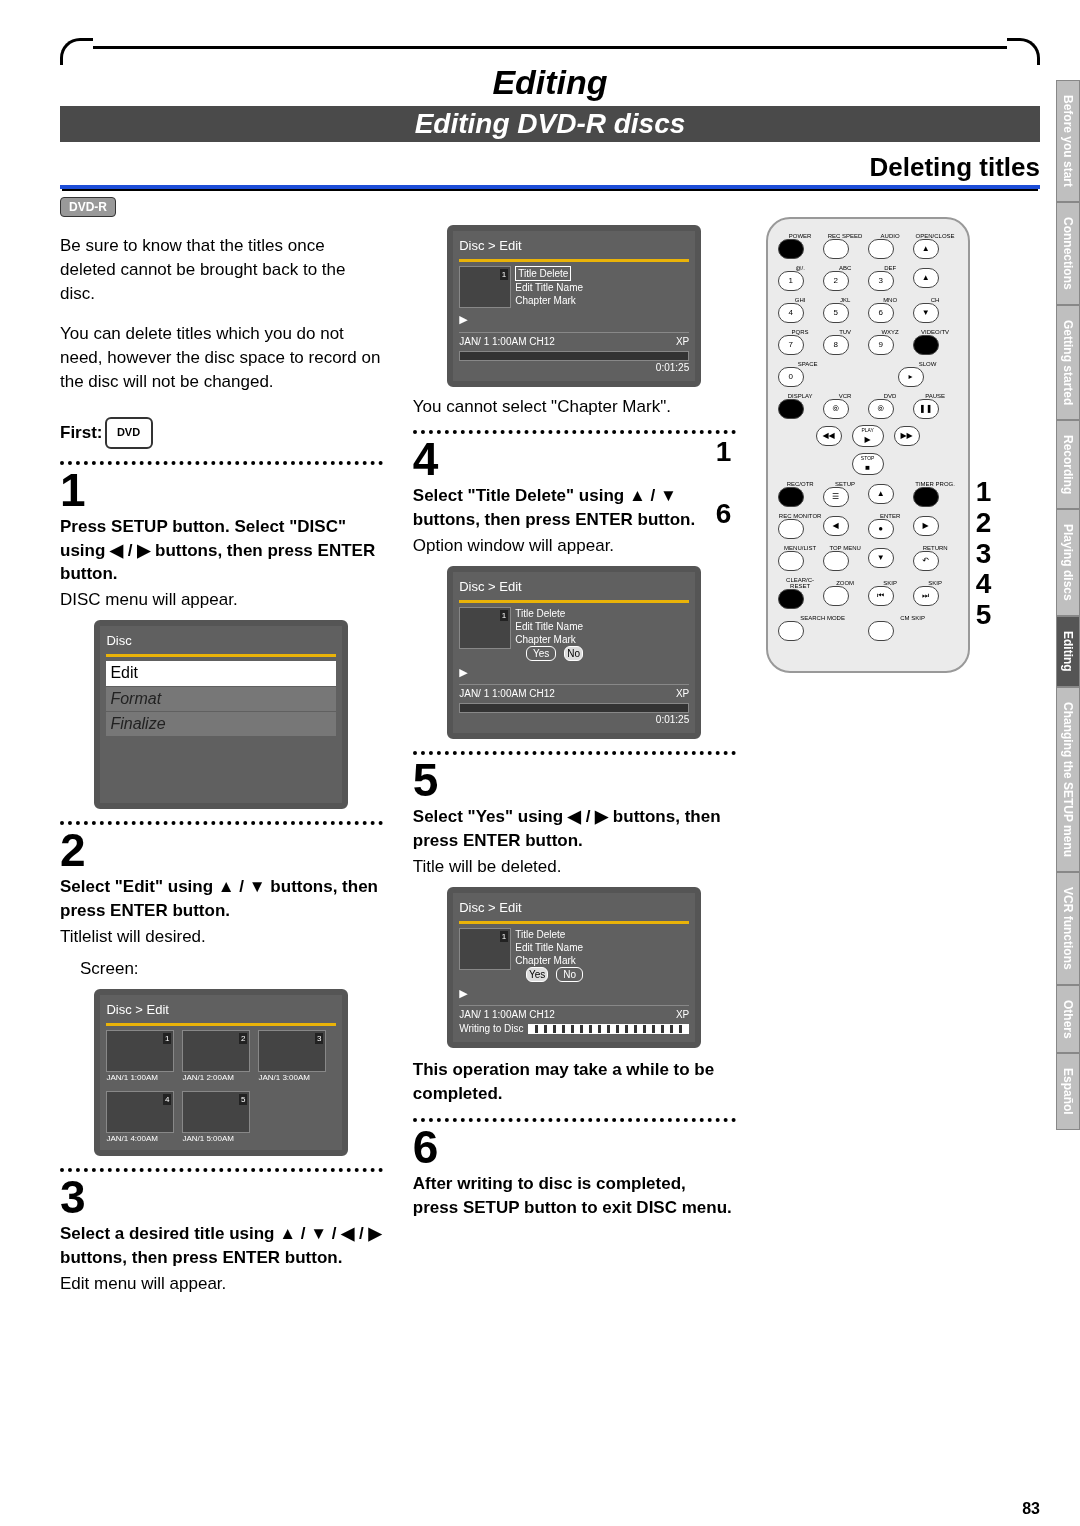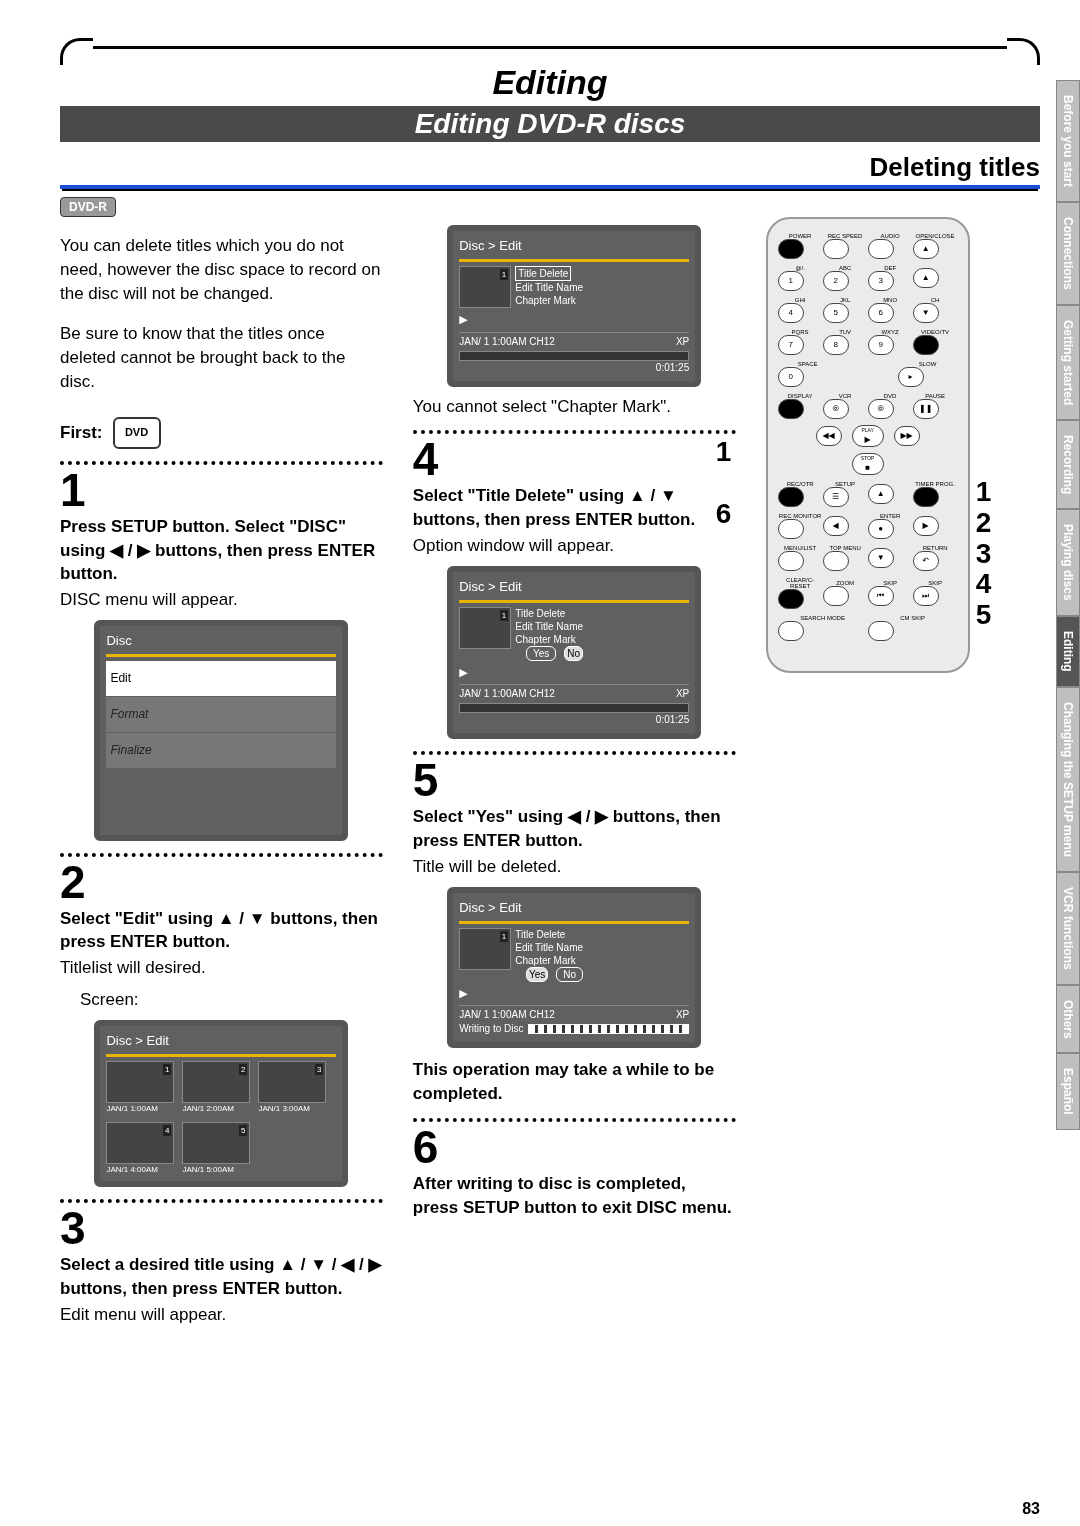--- a/index.html
+++ b/index.html
@@ -84,21 +84,21 @@
   .col {
     flex: 1;
     font-size: 17px;
     line-height: 1.4;
   }
   .col.narrow { flex: 0.85; }
   .first-label {
     font-weight: bold;
     display: inline-flex;
     align-items: center;
-    gap: 10px;
+    gap: 2px;
     margin-top: 6px;
   }
   .disc-icon {
     width: 44px;
     height: 28px;
     border: 2px solid #333;
     border-radius: 6px;
     display: inline-flex;
     align-items: center;
     justify-content: center;
@@ -135,23 +135,23 @@
   }
   .osd .header {
     font-size: 13px;
     padding-bottom: 4px;
     border-bottom: 3px solid #eab308;
     margin-bottom: 4px;
   }
   .osd .menu-row {
     background: #fff;
     color: #000;
-    padding: 9px 4px;
+    padding: 1px 4px;
     margin-bottom: 1px;
-    font-size: 12px;
+    font-size: 16px;
   }
   .osd .menu-row.inactive {
     background: #777;
     color: #222;
     font-style: italic;
   }
   .osd .preview {
     display: flex;
     gap: 4px;
     margin-bottom: 4px;
@@ -367,22 +367,22 @@
     <span class="bracket right"></span>
   </div>
   <div class="main-title">Editing</div>
   <div class="sub-title-bar">Editing DVD-R discs</div>
   <div class="section-title">Deleting titles</div>
   <span class="dvd-r-badge">DVD-R</span>
 
   <div class="columns">
 
     <div class="col">
+      <p>Be sure to know that the titles once deleted cannot be brought back to the disc.</p>
       <p>You can delete titles which you do not need, however the disc space to record on the disc will not be changed.</p>
-      <p>Be sure to know that the titles once deleted cannot be brought back to the disc.</p>
       <div class="first-label">
         <span>First:</span>
         <span class="disc-icon">DVD</span>
       </div>
       <hr class="dotted">
       <div class="step-num">1</div>
       <div class="step-head">Press SETUP button. Select "DISC" using ◀ / ▶ buttons, then press ENTER button.</div>
       <div class="step-sub">DISC menu will appear.</div>
       <div class="osd">
         <div class="header">Disc</div>

